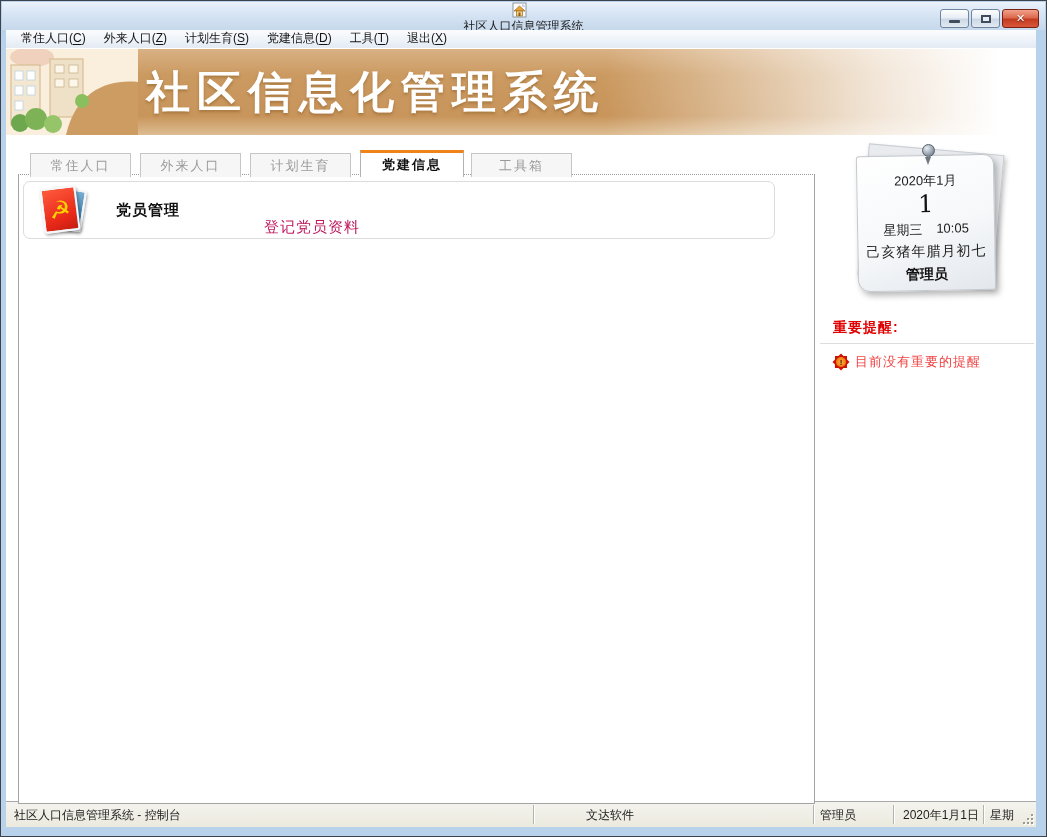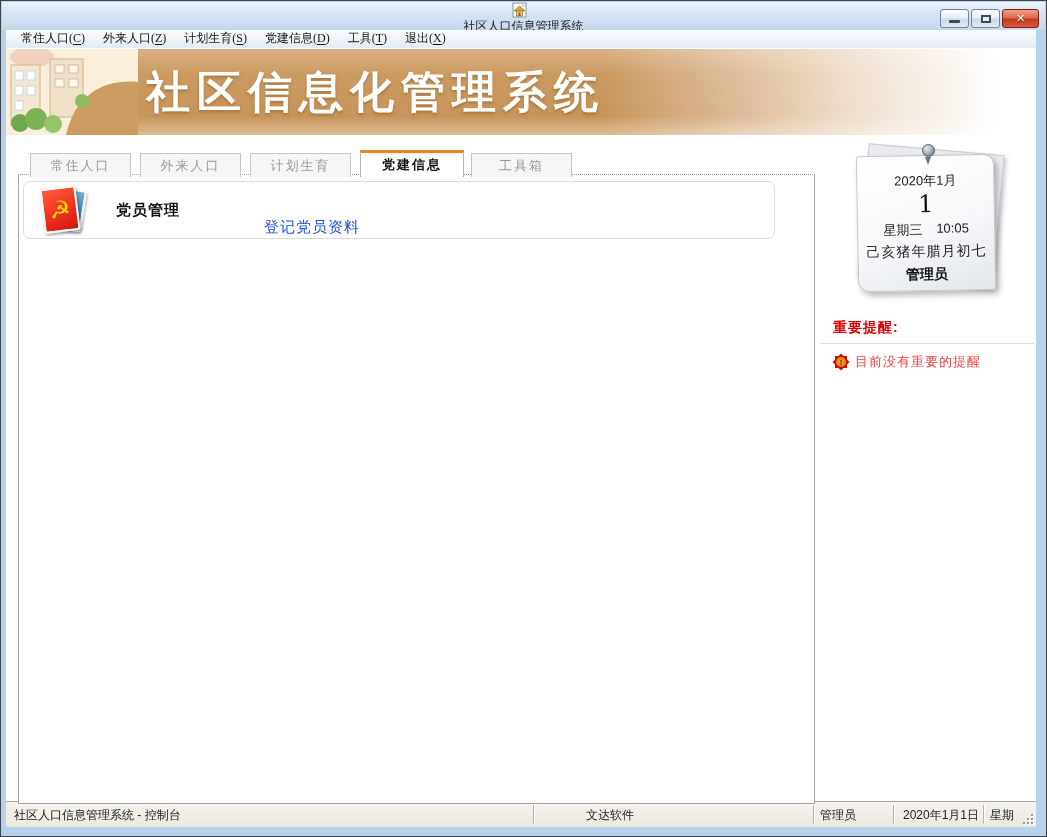--- a/index.html
+++ b/index.html
@@ -24,21 +24,21 @@
   .glyph-max { width:10px; height:8px; border:2px solid #3f4c5c; background:#e9eef4; }
   .glyph-close { color:#fff; font-size:11px; font-weight:bold; text-shadow:0 1px 1px rgba(0,0,0,.5); }
 
   
   .client { position:absolute; left:5px; top:29px; right:10px; bottom:9px; background:#fff; }
 
   
   .menubar { position:absolute; left:0; right:0; top:0; height:18px;
     background:linear-gradient(180deg,#fbfcfe 0%,#eef3f9 60%,#e4ebf4 100%);
     border-bottom:1px solid #e7ecf2; display:flex; align-items:center; padding-left:6px; }
-  .menu-item { font-size:12px; color:#141414; padding:1px 9px; white-space:nowrap; cursor:default;font-family:Liberation Serif, serif; }
+  .menu-item { font-size:12px; color:#141414; padding:1px 9px; white-space:nowrap; cursor:default; }
   .menu-item u { text-underline-offset:2px; }
 
   
   .banner { position:absolute; left:0; right:0; top:19px; height:86px; display:flex; }
   .banner-art { width:132px; height:86px; flex:0 0 auto; }
   .banner-main { flex:1; position:relative;
     background:
       linear-gradient(90deg, rgba(255,255,255,0) 0%, rgba(255,255,255,0) 52%, rgba(255,255,255,.75) 82%, #ffffff 96%),
       linear-gradient(180deg,#d9b184 0%,#cb9a61 30%,#c8955b 78%,#ddbd92 100%); }
   .banner-title { position:absolute; left:8px; top:50%; transform:translateY(-50%);
@@ -63,21 +63,21 @@
   .party-icon { position:relative; width:52px; height:50px; margin-left:14px; flex:0 0 auto; }
   .party-card-back { position:absolute; left:12px; top:3px; width:34px; height:42px; border-radius:3px;
     background:linear-gradient(160deg,#8fc0dd 0%,#4b88b4 60%,#35678d 100%);
     border:2px solid #f2f6f9; transform:rotate(9deg); box-shadow:1px 2px 3px rgba(0,0,0,.35); }
   .party-card-front { position:absolute; left:4px; top:2px; width:36px; height:45px; border-radius:3px;
     background:linear-gradient(160deg,#ff5a3c 0%,#e72818 70%,#c41d10 100%);
     border:2px solid #f5f7f9; transform:rotate(-7deg); box-shadow:1px 2px 3px rgba(0,0,0,.35);
     display:flex; align-items:center; justify-content:center; }
   .party-glyph { color:#ffd400; font-size:24px; line-height:1; font-family:"DejaVu Sans",sans-serif; }
   .card-title { margin-left:26px; font-size:15px; font-weight:bold; color:#111; letter-spacing:1px; }
-  .card-desc { margin-left:84px; font-size:15px; color:#1d4ed8; letter-spacing:1px;margin-top:34px; }
+  .card-desc { margin-left:84px; font-size:15px; color:#be185d; letter-spacing:1px;margin-top:34px; }
 
   
   .sidebar { position:absolute; left:814px; top:0; width:216px; bottom:0; }
 
   .note-wrap { position:absolute; left:37px; top:18px; width:142px; height:140px; }
   .note-back { position:absolute; left:6px; top:-4px; width:136px; height:132px; background:#e9ebee;
     border:1px solid #c9ced3; transform:rotate(5deg); box-shadow:2px 3px 5px rgba(0,0,0,.25); }
   .note { position:absolute; left:0; top:2px; width:138px; height:136px;
     background:linear-gradient(160deg,#ffffff 0%,#f6f8fa 55%,#e3e7ec 100%);
     border:1px solid #c4c9cf; border-radius:3px 10px 3px 12px; transform:rotate(-1deg);

